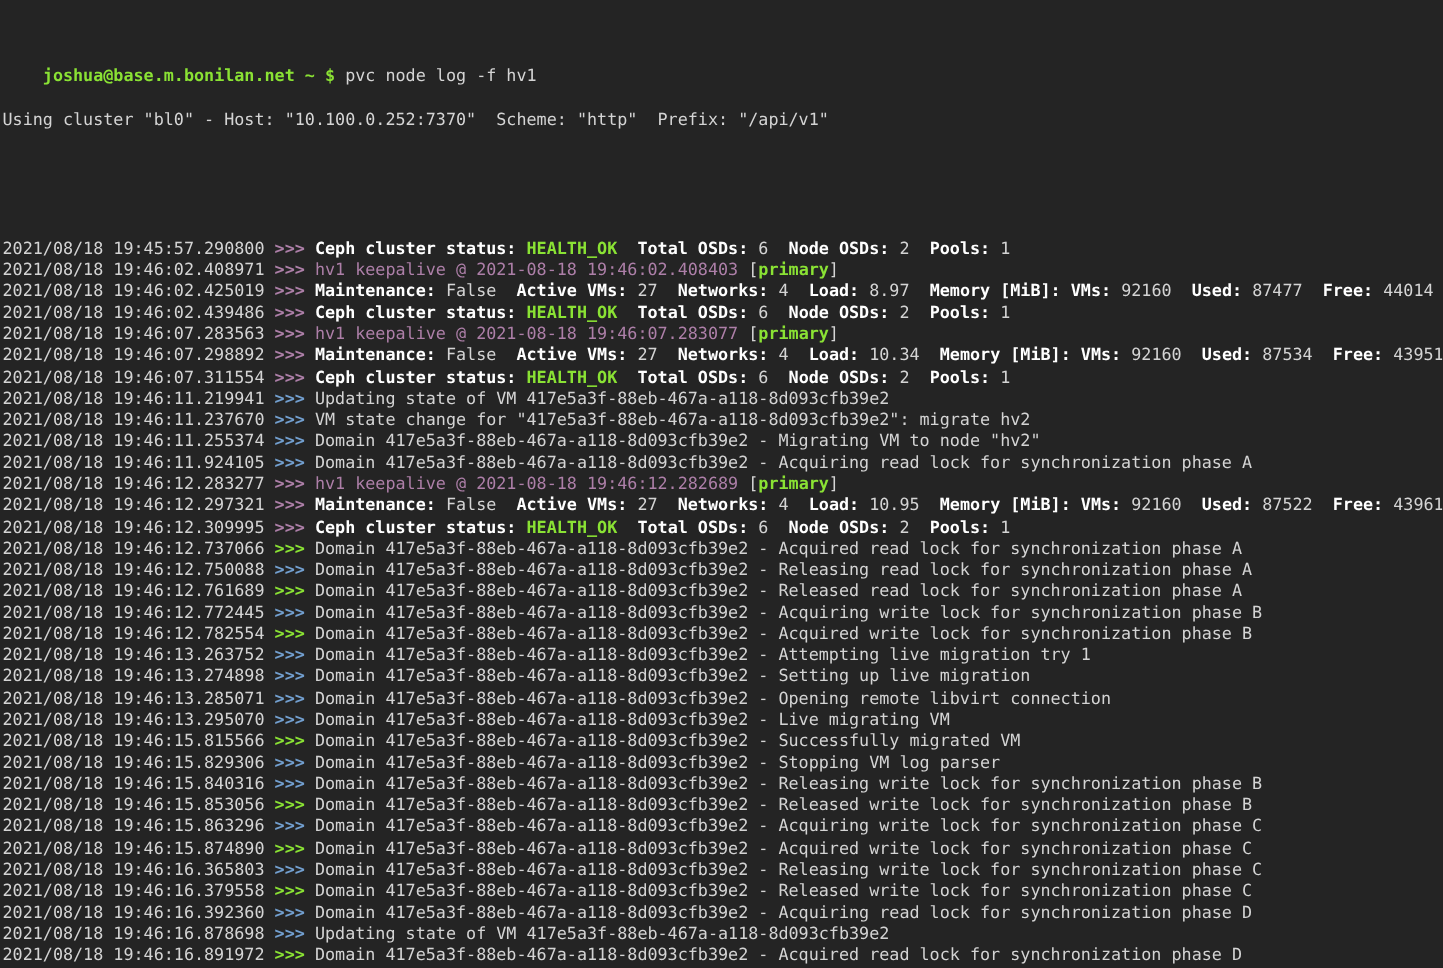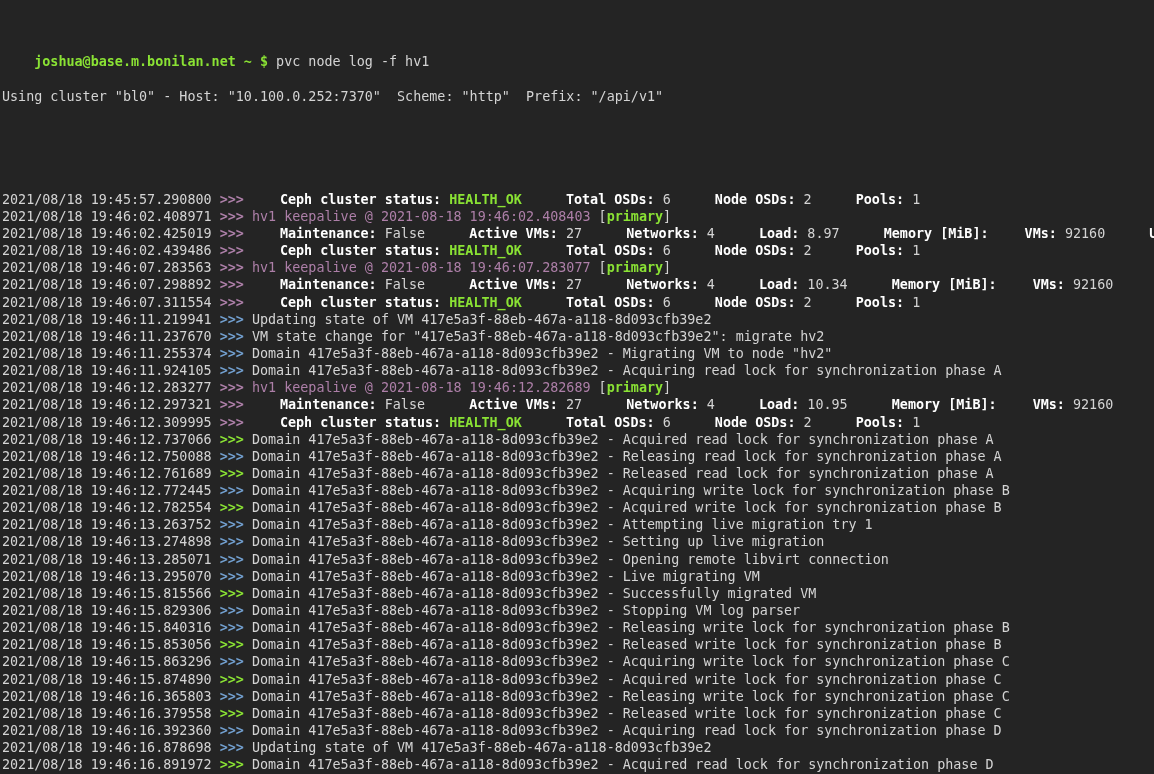--- a/index.html
+++ b/index.html
@@ -11,21 +11,21 @@
     overflow: hidden;
     padding: 2px 0 0 2px;
     background: var(--bg, #242424);
     font-family: "DejaVu Sans Mono", monospace;
     font-size: 13.4px;
     line-height: 17.15px;
     white-space: pre;
   }
   .row { height: 17.15px; }
   .w { color: var(--fg, #d4d4d4); }
-  .b { color: var(--fg_bold, #ffffff); font-weight: bold; margin-left: 28px; }
+  .b { color: var(--fg_bold, #ffffff); font-weight: bold; }
   .g { color: var(--green, #8ae234); font-weight: bold; }
   .p { color: var(--purple, #ad7fa8); font-weight: normal; }
   .arrow { font-weight: bold; }
   .arrow.purple { color: var(--purple, #ad7fa8); }
   .arrow.blue   { color: var(--blue, #729fcf); }
   .arrow.green  { color: var(--green, #8ae234); }
 </style>
 </head>
 <body>
 

